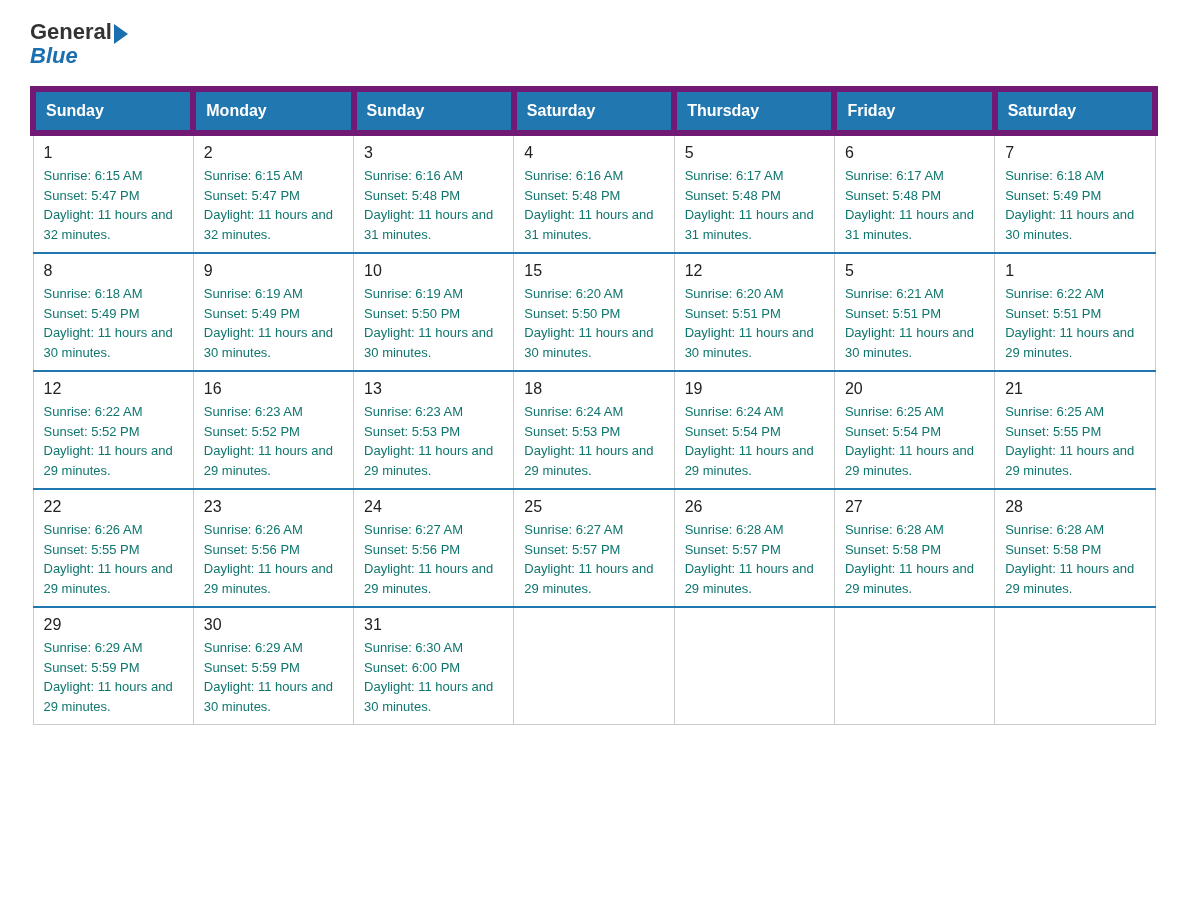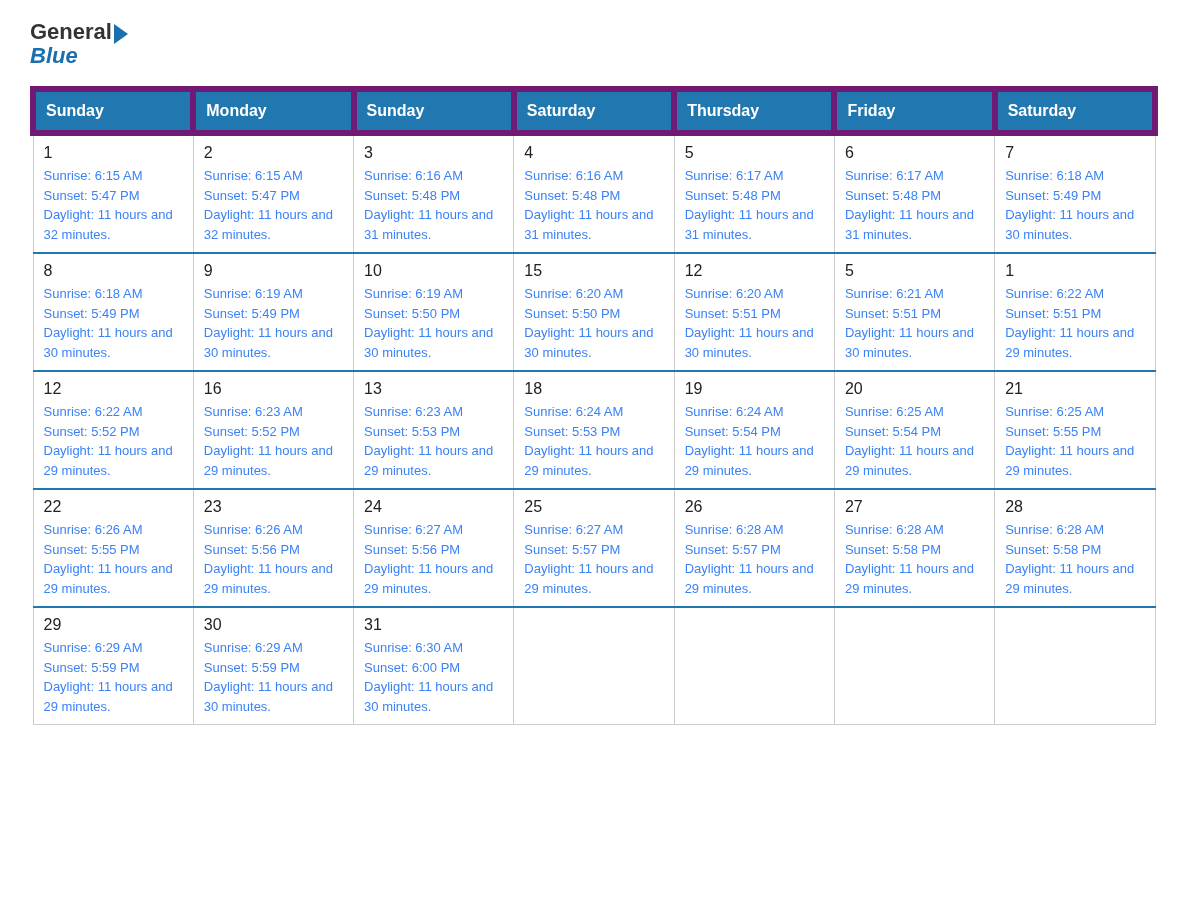--- a/index.html
+++ b/index.html
@@ -66,21 +66,21 @@
     }
     .day-number {
       font-size: 16px;
       font-weight: normal;
       display: block;
       margin-bottom: 4px;
     }
     .day-info {
       font-size: 13px;
       line-height: 1.5;
-      color: #3b82f6;
+      color: #0f766e;
     }
     .week-row td {
       border-top: 2px solid #2177b0;
     }
     .empty-cell {
       background: #fff;
     }
   </style>
 </head>
 <body>

